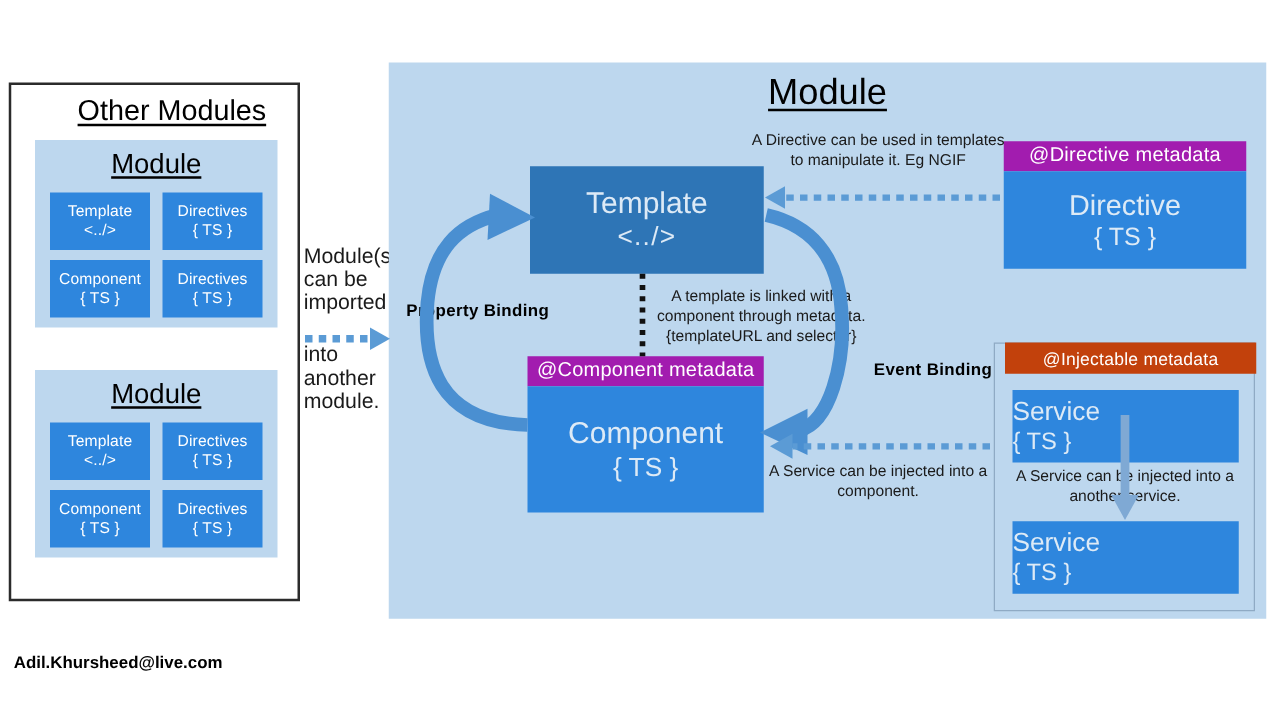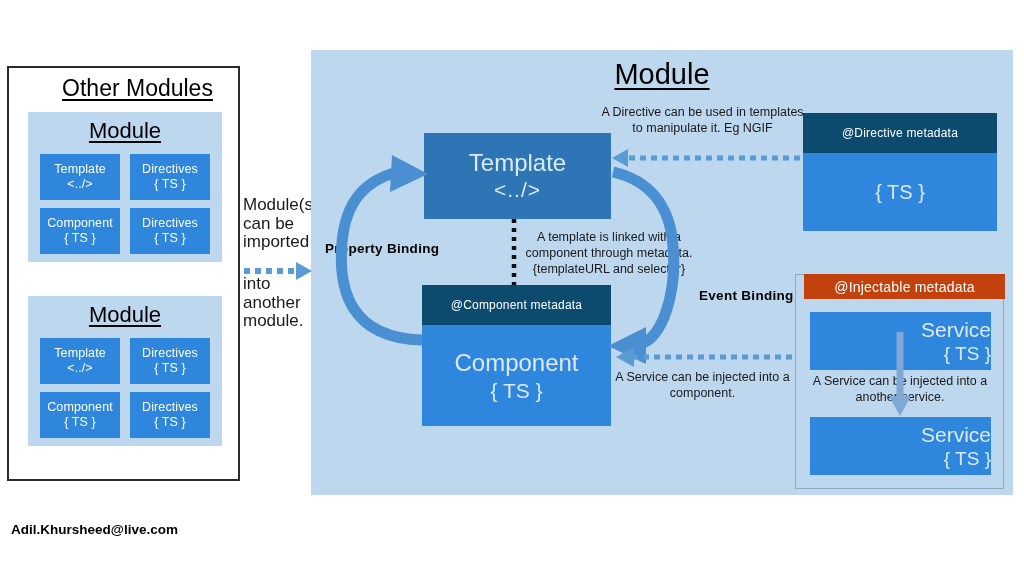--- a/index.html
+++ b/index.html
@@ -124,27 +124,27 @@
   .template-box .t1 { font-size: 24px; line-height: 28px; }
   .template-box .t2 { font-size: 21px; line-height: 26px; letter-spacing: 1px; }
 
   
   .component-group {
     position: absolute;
     left: 422px; top: 285px;
     width: 189px; height: 125px;
   }
   .meta-bar {
-    height: 40px;
-    background: #0c4a6e;
+    height: 24px;
+    background: #a21caf;
     color: #ffffff;
     display: flex;
     align-items: center;
     justify-content: center;
-    font-size: 12px;
+    font-size: 16px;
     letter-spacing: 0.2px;
   }
   .component-body {
     height: 101px;
     background: #2e86dd;
     color: #ddeaf6;
     display: flex;
     flex-direction: column;
     align-items: center;
     justify-content: center;
@@ -191,21 +191,21 @@
     letter-spacing: 0.2px;
   }
   .service-box {
     position: absolute;
     left: 14px;
     width: 181px; height: 58px;
     background: #2e86dd;
     color: #ddeaf6;
     display: flex;
     flex-direction: column;
-    align-items: flex-end;
+    align-items: flex-start;
     justify-content: center;
   }
   .service-box.one { top: 37px; }
   .service-box.two { top: 142px; }
   .service-box .t1 { font-size: 21px; line-height: 25px; }
   .service-box .t2 { font-size: 19px; line-height: 23px; }
 
   
   .ann {
     position: absolute;
@@ -316,20 +316,21 @@
     <div class="meta-bar">@Component metadata</div>
     <div class="component-body">
       <div class="t1">Component</div>
       <div class="t2">{ TS }</div>
     </div>
   </div>
 
   <div class="directive-group">
     <div class="meta-bar">@Directive metadata</div>
     <div class="directive-body">
+      <div class="t1">Directive</div>
       <div class="t2">{ TS }</div>
     </div>
   </div>
 
   <div class="injectable-group">
     <div class="injectable-bar">@Injectable metadata</div>
     <div class="service-box one">
       <div class="t1">Service</div>
       <div class="t2">{ TS }</div>
     </div>

